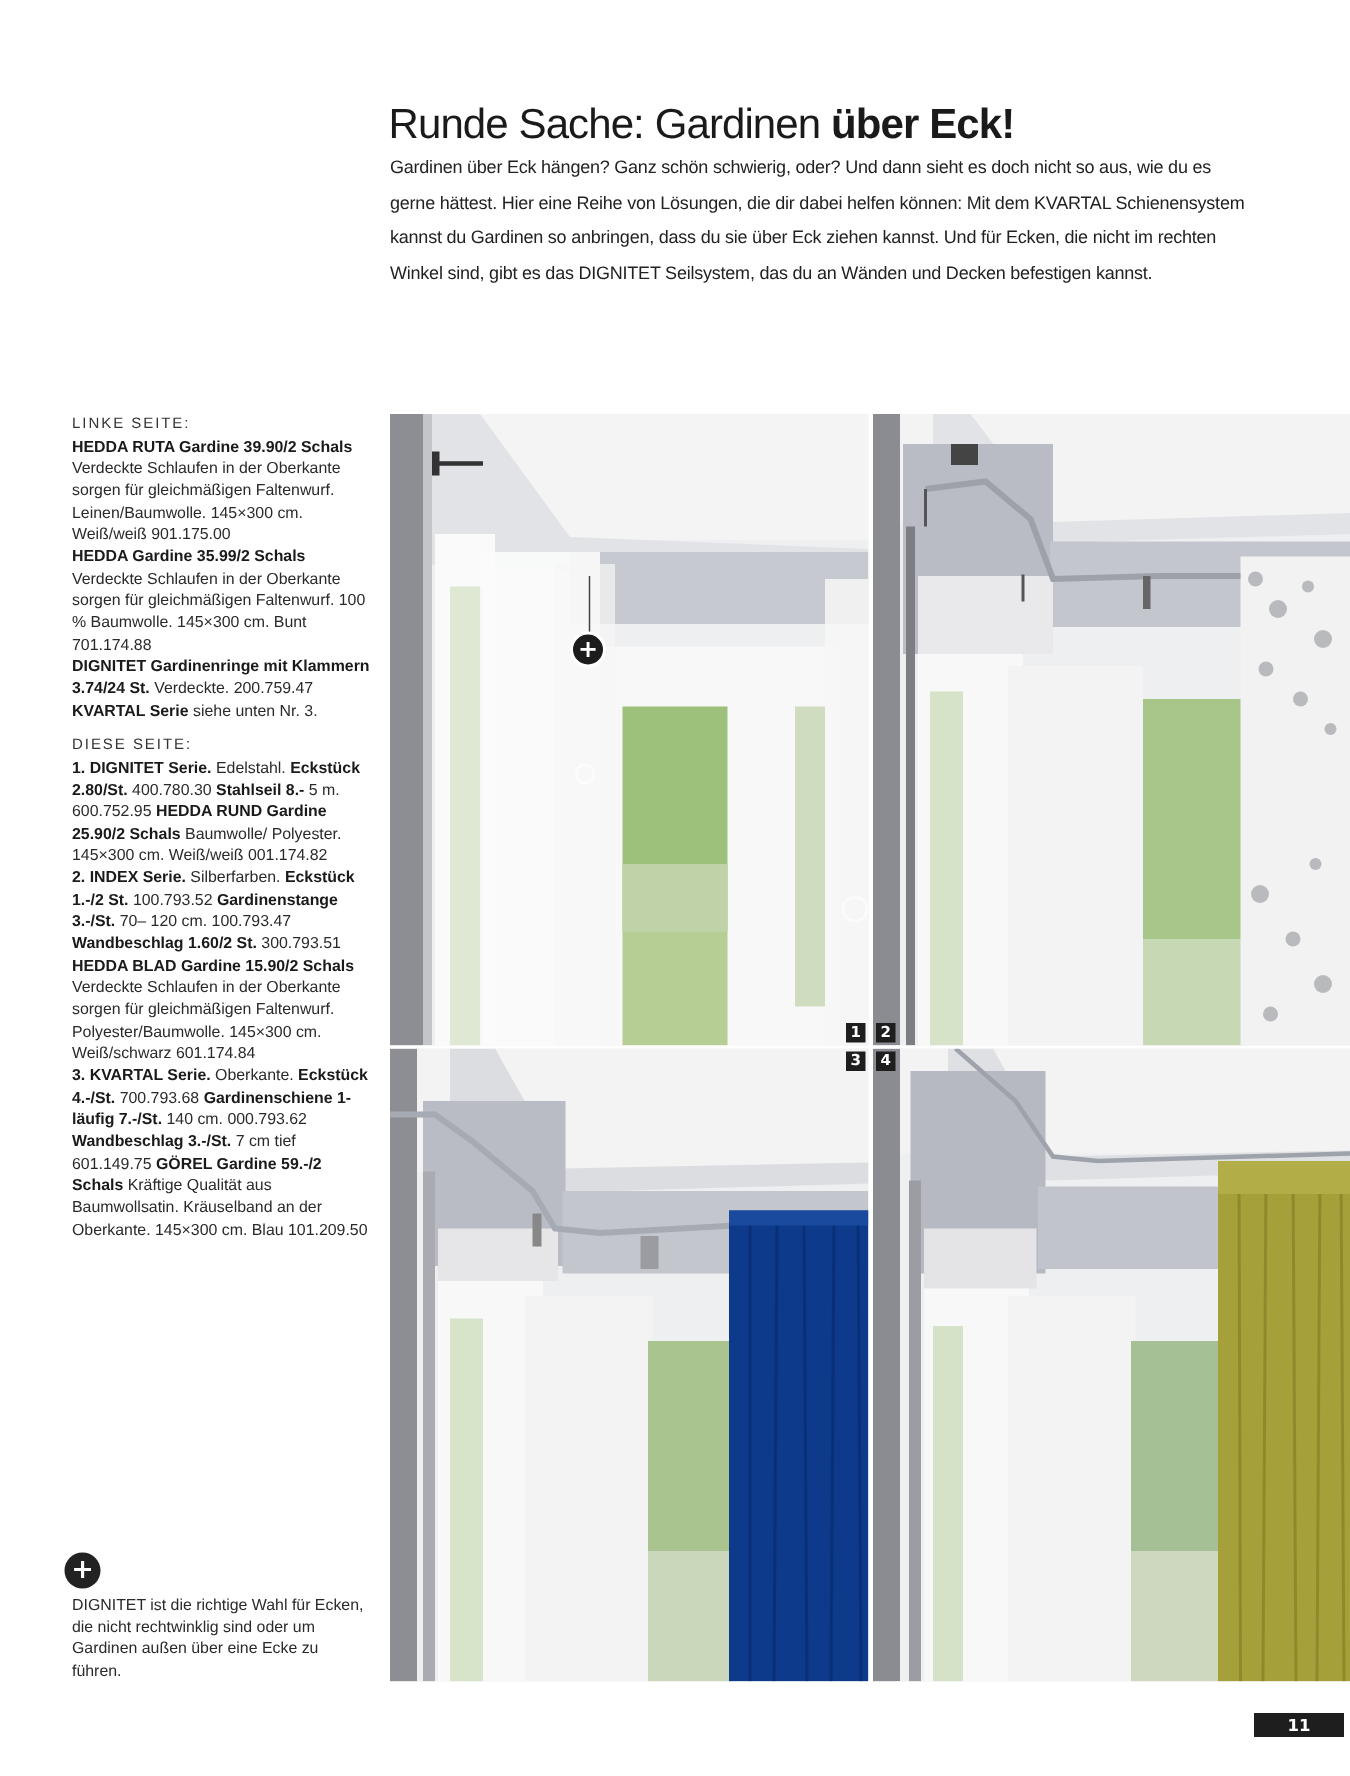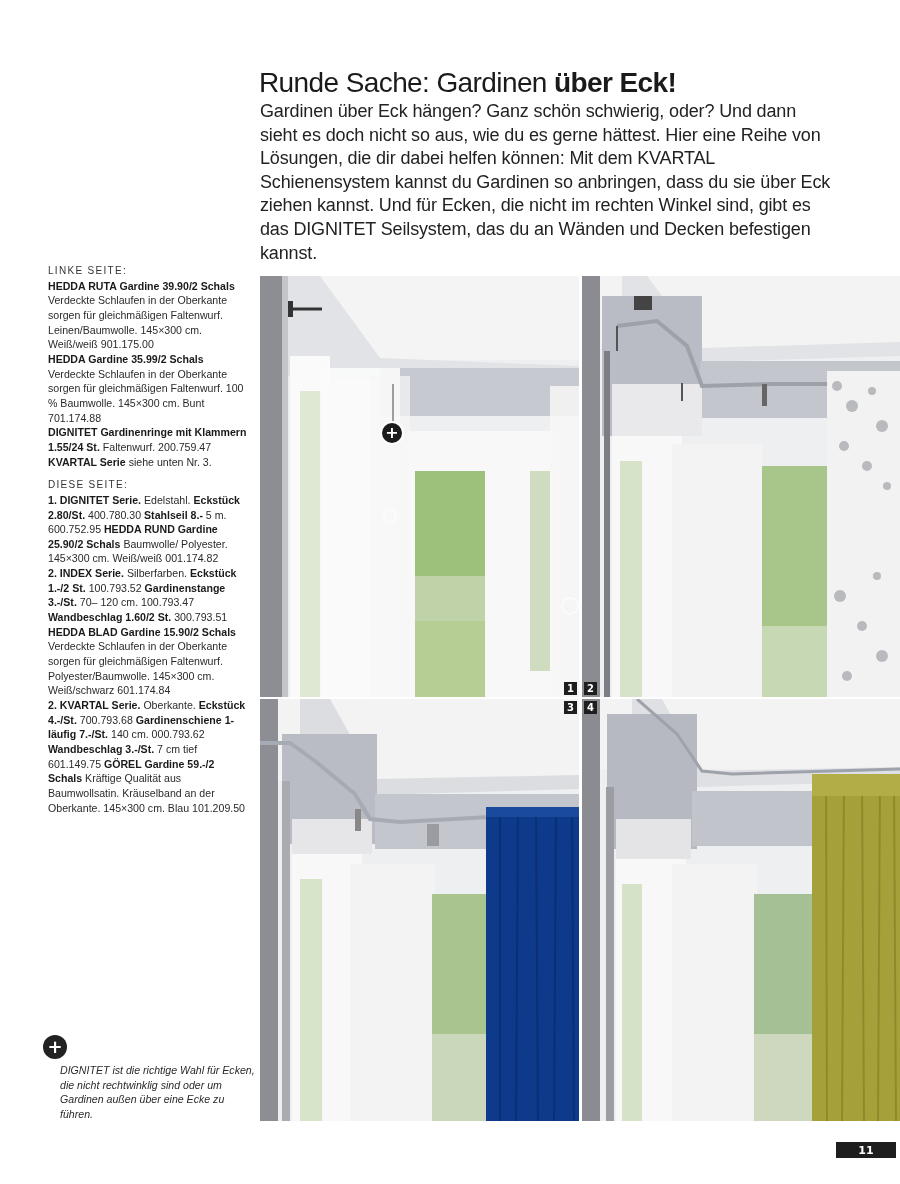--- a/index.html
+++ b/index.html
@@ -7,38 +7,38 @@
       width: 900px; height: 1184px; background: #ffffff; position: relative; overflow: hidden;
       font-family: "DejaVu Sans", sans-serif; color: #1e1e1e;
     }
     .title {
       position: absolute; left: 259px; top: 48px; font-size: 28px; font-weight: normal;
       letter-spacing: -0.6px; color: #1a1a1a; white-space: nowrap;
       font-family: "Liberation Sans", sans-serif;
     }
     .title b { font-weight: bold; }
     .intro {
-      position: absolute; left: 260px; top: 100px; width: 578px; font-size: 18px; line-height: 23.6px;
+      position: absolute; left: 260px; top: 100px; width: 578px; font-size: 12px; line-height: 23.6px;
       color: #222; letter-spacing: -0.15px; font-family: "Liberation Sans", sans-serif;
     }
     .sidebar {
-      position: absolute; left: 48px; top: 264px; width: 200px; font-size: 10.6px; line-height: 14.65px;
+      position: absolute; left: 48px; top: 276px; width: 200px; font-size: 10.6px; line-height: 14.65px;
       color: #2a2a2a; font-family: "Liberation Sans", sans-serif;
     }
     .sidebar .sec { letter-spacing: 1.3px; color: #333; font-size: 10px; }
     .sidebar b { font-weight: bold; color: #1a1a1a; }
     .sidebar .gap { height: 9px; }
     .note-icon {
       position: absolute; left: 43px; top: 1035px; width: 24px; height: 24px; border-radius: 50%;
       background: #222; color: #fff; display: flex; align-items: center; justify-content: center;
       font-weight: bold; font-size: 18px; line-height: 1; font-family: "DejaVu Sans", sans-serif;
     }
     .note {
-      position: absolute; left: 60px; top: 1063px; width: 200px; font-size: 10.6px; line-height: 14.5px;
-      font-style: italic; color: #2a2a2a; font-family: "Liberation Sans", sans-serif;
+      position: absolute; left: 48px; top: 1063px; width: 200px; font-size: 10.6px; line-height: 14.5px;
+      color: #2a2a2a; font-family: "Liberation Sans", sans-serif;
     }
     .photo { position: absolute; overflow: hidden; background: #f2f2f2; }
     .p1 { left: 260px; top: 276px; width: 319px; height: 421px; }
     .p2 { left: 582px; top: 276px; width: 318px; height: 421px; }
     .p3 { left: 260px; top: 699px; width: 319px; height: 422px; }
     .p4 { left: 582px; top: 699px; width: 318px; height: 422px; }
     .photo svg { display: block; width: 100%; height: 100%; }
     .badge {
       position: absolute; width: 13px; height: 13px; background: #1e1e1e; color: #fff;
       font-size: 10px; font-weight: bold; display: flex; align-items: center; justify-content: center;
@@ -64,27 +64,27 @@
 <body>
 
 <h1 class="title"><span>Runde Sache: Gardinen </span><b>über Eck!</b></h1>
 
 <p class="intro" style="margin:0">Gardinen über Eck hängen? Ganz schön schwierig, oder? Und dann sieht es doch nicht so aus, wie du es gerne hättest. Hier eine Reihe von Lösungen, die dir dabei helfen können: Mit dem KVARTAL Schienensystem kannst du Gardinen so anbringen, dass du sie über Eck ziehen kannst. Und für Ecken, die nicht im rechten Winkel sind, gibt es das DIGNITET Seilsystem, das du an Wänden und Decken befestigen kannst.</p>
 
 <div class="sidebar">
   <div class="sec">LINKE SEITE:</div>
   <div><b>HEDDA RUTA Gardine 39.90/2 Schals</b><span> Verdeckte Schlaufen in der Oberkante sorgen für gleichmäßigen Faltenwurf. Leinen/Baumwolle. 145×300 cm. Weiß/weiß 901.175.00</span></div>
   <div><b>HEDDA Gardine 35.99/2 Schals</b><span> Verdeckte Schlaufen in der Oberkante sorgen für gleichmäßigen Faltenwurf. 100 % Baumwolle. 145×300 cm. Bunt 701.174.88</span></div>
-  <div><b>DIGNITET Gardinenringe mit Klammern 1.55/24 St.</b><span> Faltenwurf. 200.759.47</span></div>
+  <div><b>DIGNITET Gardinenringe mit Klammern 3.74/24 St.</b><span> Verdeckte. 200.759.47</span></div>
   <div><b>KVARTAL Serie</b><span> siehe unten Nr. 3.</span></div>
   <div class="gap"></div>
   <div class="sec">DIESE SEITE:</div>
   <div><b>1. DIGNITET Serie.</b><span> Edelstahl. </span><b>Eckstück 2.80/St.</b><span> 400.780.30 </span><b>Stahlseil 8.-</b><span> 5 m. 600.752.95 </span><b>HEDDA RUND Gardine 25.90/2 Schals</b><span> Baumwolle/ Polyester. 145×300 cm. Weiß/weiß 001.174.82</span></div>
   <div><b>2. INDEX Serie.</b><span> Silberfarben. </span><b>Eckstück 1.-/2 St.</b><span> 100.793.52 </span><b>Gardinenstange 3.-/St.</b><span> 70– 120 cm. 100.793.47 </span><b>Wandbeschlag 1.60/2 St.</b><span> 300.793.51 </span><b>HEDDA BLAD Gardine 15.90/2 Schals</b><span> Verdeckte Schlaufen in der Oberkante sorgen für gleichmäßigen Faltenwurf. Polyester/Baumwolle. 145×300 cm. Weiß/schwarz 601.174.84</span></div>
-  <div><b>2. KVARTAL Serie.</b><span> Oberkante. </span><b>Eckstück 4.-/St.</b><span> 700.793.68 </span><b>Gardinenschiene 1-läufig 7.-/St.</b><span> 140 cm. 000.793.62 </span><b>Wandbeschlag 3.-/St.</b><span> 7 cm tief 601.149.75 </span><b>GÖREL Gardine 59.-/2 Schals</b><span> Kräftige Qualität aus Baumwollsatin. Kräuselband an der Oberkante. 145×300 cm. Blau 101.209.50</span></div>
+  <div><b>3. KVARTAL Serie.</b><span> Oberkante. </span><b>Eckstück 4.-/St.</b><span> 700.793.68 </span><b>Gardinenschiene 1-läufig 7.-/St.</b><span> 140 cm. 000.793.62 </span><b>Wandbeschlag 3.-/St.</b><span> 7 cm tief 601.149.75 </span><b>GÖREL Gardine 59.-/2 Schals</b><span> Kräftige Qualität aus Baumwollsatin. Kräuselband an der Oberkante. 145×300 cm. Blau 101.209.50</span></div>
 </div>
 
 <div class="note-icon">+</div>
 <div class="note">DIGNITET ist die richtige Wahl für Ecken, die nicht rechtwinklig sind oder um Gardinen außen über eine Ecke zu führen.</div>
 
 <div class="photo p1">
   <svg viewBox="0 0 319 421" preserveAspectRatio="none">
     <rect width="319" height="421" fill="#eeeff1"></rect>
     <rect x="0" y="0" width="319" height="84" fill="#f4f4f4"></rect>
     <polygon points="0,0 60,0 120,82 319,90 319,110 110,104 20,100 0,100" fill="#e1e3e7"></polygon>

